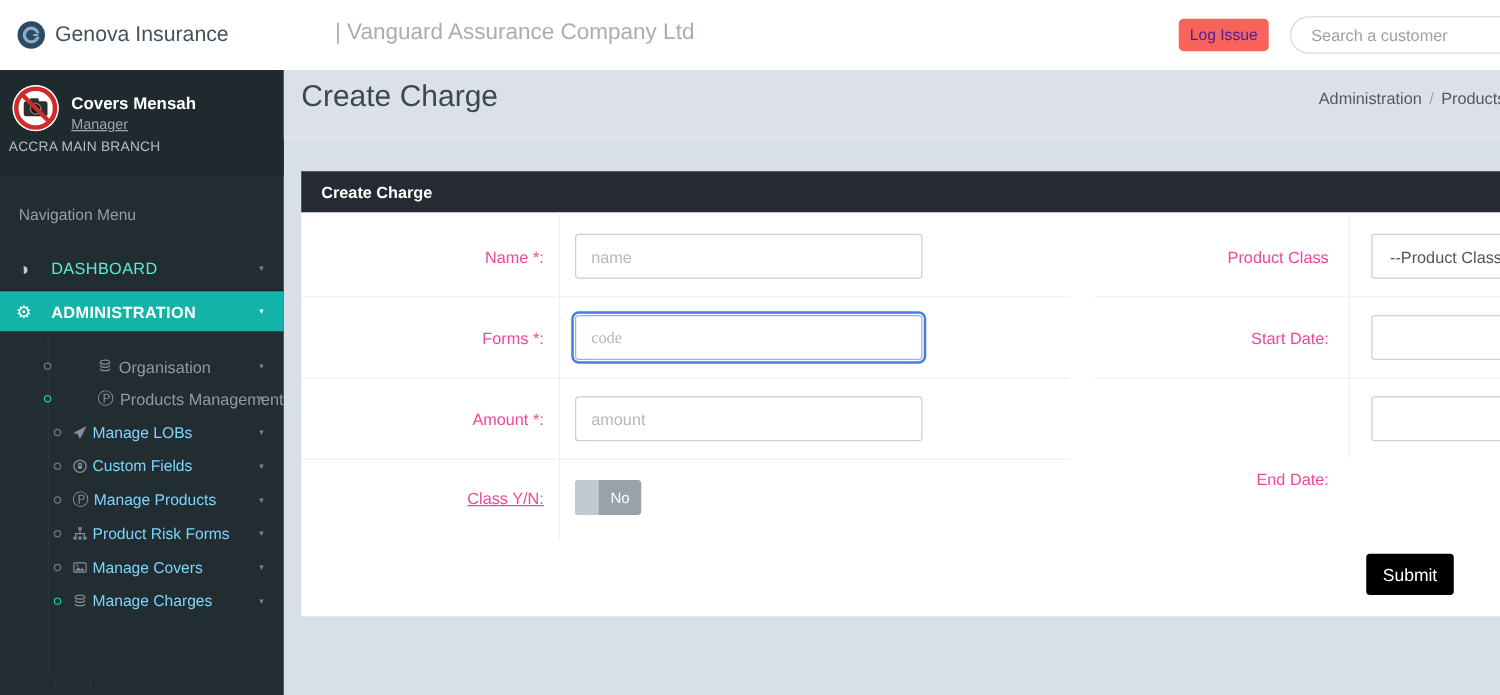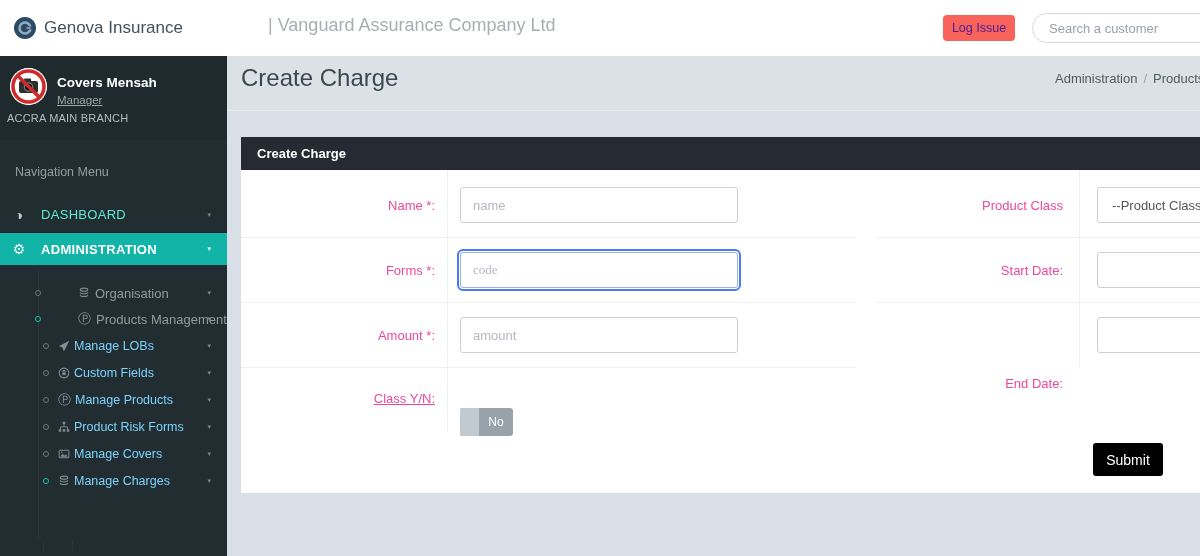--- a/index.html
+++ b/index.html
@@ -68,21 +68,21 @@
 
   .flabel { position:absolute; width:180px; text-align:right; font-size:13px; color:#ec4899; }
   .finput { position:absolute; width:278px; height:36px; border:1px solid #cbd0d4; border-radius:3px;
             padding:0 12px; font-size:13px; color:#555; font-family:inherit; }
   .finput::placeholder { color:#b3b9bf; }
   .finput.focused { border:1px solid #9ab0ea; outline:2px solid #4b7be8; outline-offset:1px; }
   .rinput { position:absolute; width:245px; height:36px; border:1px solid #cbd0d4; border-radius:3px;
             padding:0 10px; font-size:13px; color:#555; font-family:inherit; background:#fff; }
 
   .toggle { position:absolute; left:219px; top:214px; width:53px; height:28px; background:#97a2aa;
-            border-radius:3px; display:flex; cursor:pointer; overflow:hidden;margin-top:24px; }
+            border-radius:3px; display:flex; cursor:pointer; overflow:hidden; }
   .toggle-handle { width:19px; height:28px; background:#c1cad1; border-radius:3px 0 0 3px; }
   .toggle-label { flex:1; text-align:center; line-height:28px; font-size:12px; color:#ffffff; }
 
   .submit-btn { position:absolute; left:852px; top:273px; width:70px; height:33px; background:#000000;
                 border:none; border-radius:3px; color:#fff; font-size:14px; font-family:inherit; cursor:pointer; }
 </style>
 </head>
 <body>
 
 <div class="screen">

